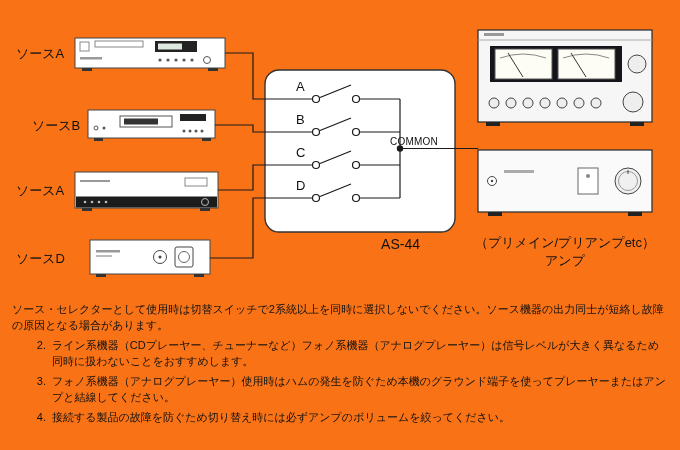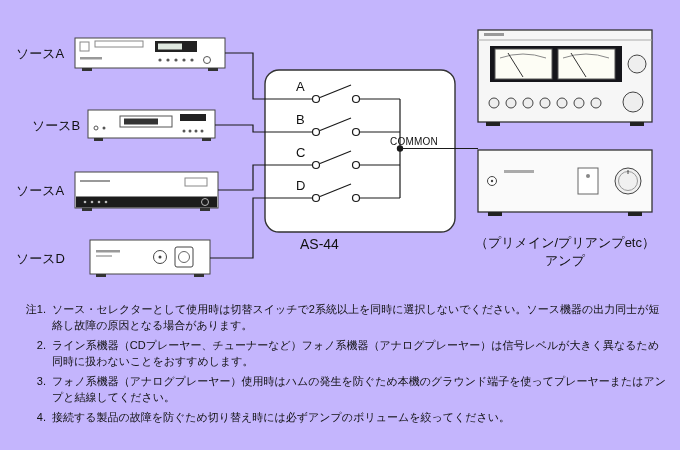--- a/index.html
+++ b/index.html
@@ -1,25 +1,25 @@
 <!DOCTYPE html>
 <html><head>
 <meta charset="utf-8">
 <style>
   html,body{margin:0;padding:0;background:#fff;}
   #stage{
-    position:relative;width:680px;height:450px;background:#c4b5fd;overflow:hidden;
+    position:relative;width:680px;height:450px;background:#f97316;overflow:hidden;
     font-family:"Liberation Sans","DejaVu Sans",sans-serif;color:#111;
   }
   #diagram-svg{position:absolute;left:0;top:0;}
   .abs{position:absolute;}
   .src-label{font-size:13px;color:#111;white-space:nowrap;}
   .sw-letter{font-size:13px;color:#111;}
   .common-label{font-size:10px;color:#111;letter-spacing:.2px;}
-  .model-label{font-size:14px;color:#111;text-align:left;width:120px;}
+  .model-label{font-size:14px;color:#111;text-align:right;width:120px;}
   .amp-label{width:216px;text-align:center;font-size:13px;line-height:1.35;color:#111;}
   .notes{position:absolute;left:12px;top:302px;width:656px;font-size:11px;line-height:1.45;color:#111;}
   .note-row{display:flex;margin-bottom:4px;}
   .note-marker{width:34px;min-width:34px;text-align:right;padding-right:6px;white-space:nowrap;}
   .note-text{flex:1;}
 </style>
 </head>
 <body>
 
 <div id="stage">
@@ -175,21 +175,20 @@
 
   <span class="abs model-label" style="left:300px;top:236px;">AS-44</span>
 
   <div class="abs amp-label" style="left:457px;top:234px;">
     <div>（プリメイン/プリアンプetc）</div>
     <div>アンプ</div>
   </div>
 
   <div class="notes">
     <div class="note-row">
-      <span class="note-marker">注1.</span>
       <span class="note-text">ソース・セレクターとして使用時は切替スイッチで2系統以上を同時に選択しないでください。ソース機器の出力同士が短絡し故障の原因となる場合があります。</span>
     </div>
     <div class="note-row">
       <span class="note-marker">2.</span>
       <span class="note-text">ライン系機器（CDプレーヤー、チューナーなど）フォノ系機器（アナログプレーヤー）は信号レベルが大きく異なるため同時に扱わないことをおすすめします。</span>
     </div>
     <div class="note-row">
       <span class="note-marker">3.</span>
       <span class="note-text">フォノ系機器（アナログプレーヤー）使用時はハムの発生を防ぐため本機のグラウンド端子を使ってプレーヤーまたはアンプと結線してください。</span>
     </div>

